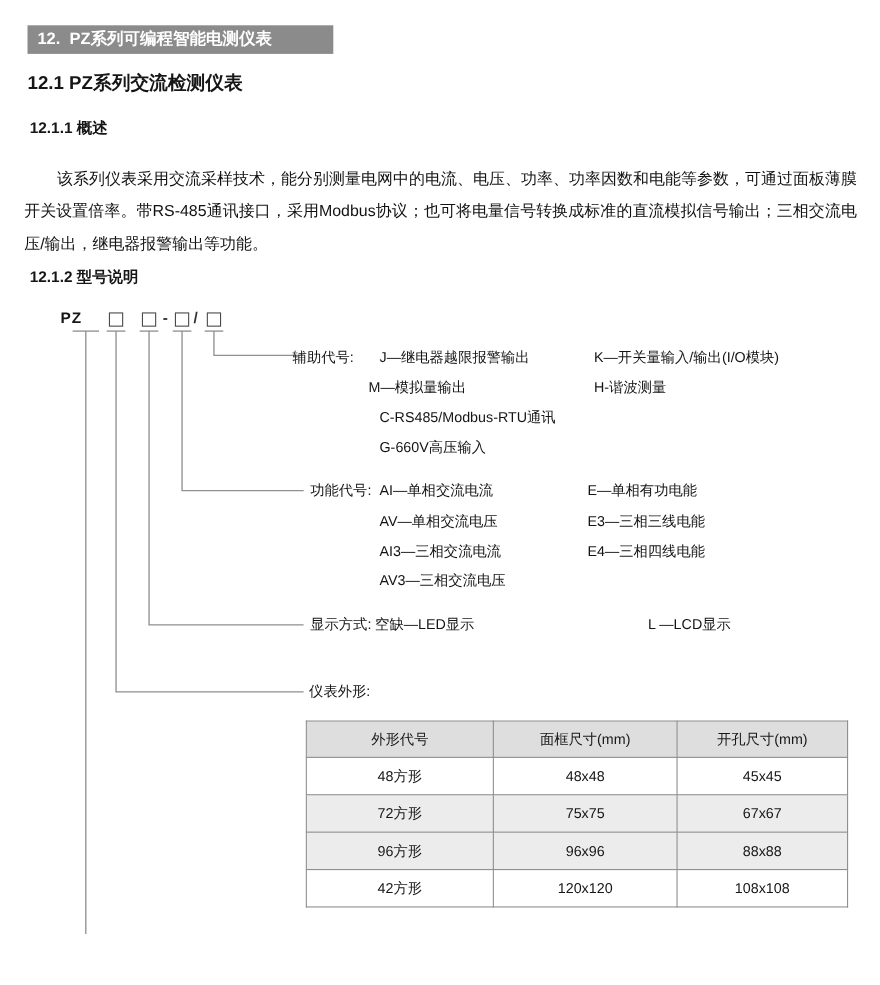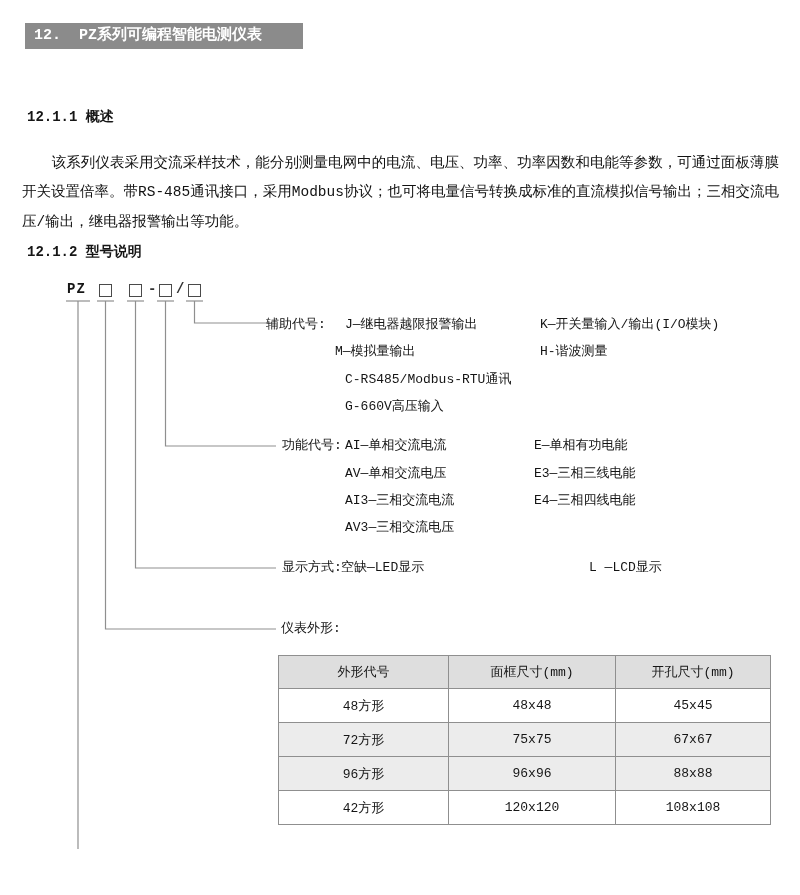--- a/index.html
+++ b/index.html
@@ -1,35 +1,35 @@
 <!DOCTYPE html>
 <html><head>
 <meta charset="utf-8">
 <style>
   html,body { margin:0; padding:0; background:#fff; }
   .page {
     position:relative; width:800px; height:849px; background:#ffffff;
-    font-family:Liberation Mono, monospace; color:#161616;
+    font-family:Liberation Sans, sans-serif; color:#161616;
     overflow:hidden;
   }
   .abs { position:absolute; white-space:pre; }
   .header-bar {
     position:absolute; left:25px; top:23px; width:269px; height:26px;
     background:#8b8b8b; color:#ffffff; font-size:15px; font-weight:bold;
     line-height:26px; padding-left:9px; white-space:pre;
   }
   .section-title { left:25px; top:64px; font-size:17px; font-weight:bold; }
   .sub-title { font-size:14px; font-weight:bold; left:27px;text-align:center; }
   .para {
     position:absolute; left:22px; top:134px; width:757px;
     font-size:14.5px; line-height:29.5px; text-indent:2.05em;
     text-align:justify; color:#111;
   }
   .diagram-lines { position:absolute; left:0; top:0; pointer-events:none; }
-  .model-prefix { left:55px; top:281px; font-size:14px; font-weight:bold; letter-spacing:1px;margin-left:12px; }
+  .model-prefix { left:55px; top:281px; font-size:14px; font-weight:bold; letter-spacing:1px; }
   .model-box {
     position:absolute; top:284px; width:11px; height:11px;
     border:1.5px solid #4a4a4a; background:#fff;
   }
   .model-sep { top:281px; font-size:14px; font-weight:bold; color:#333; }
   .dl { position:absolute; font-size:13px; white-space:pre; color:#141414; line-height:16px; }
   .dim-table {
     position:absolute; left:278px; top:655px; width:492px;
     border-collapse:collapse; font-size:13px; table-layout:fixed;
   }
@@ -56,20 +56,21 @@
 
       <path d="M78 301 V862 H276"></path>
       <path d="M105.5 301 V629 H276"></path>
       <path d="M135.5 301 V568 H276"></path>
       <path d="M165.5 301 V446 H276"></path>
       <path d="M194.5 301 V323 H276"></path>
     </g>
   </svg>
 
   <div class="header-bar">12.  PZ系列可编程智能电测仪表</div>
+  <div class="abs section-title">12.1 PZ系列交流检测仪表</div>
   <div class="abs sub-title" style="top:108px">12.1.1 概述</div>
   <p class="para">该系列仪表采用交流采样技术，能分别测量电网中的电流、电压、功率、功率因数和电能等参数，可通过面板薄膜开关设置倍率。带RS-485通讯接口，采用Modbus协议；也可将电量信号转换成标准的直流模拟信号输出；三相交流电压/输出，继电器报警输出等功能。</p>
   <div class="abs sub-title" style="top:243px">12.1.2 型号说明</div>
 
   <span class="abs model-prefix">PZ</span>
   <span class="model-box" style="left:99px"></span>
   <span class="model-box" style="left:129px"></span>
   <span class="abs model-sep" style="left:148px">-</span>
   <span class="model-box" style="left:159px"></span>
   <span class="abs model-sep" style="left:176px">/</span>

